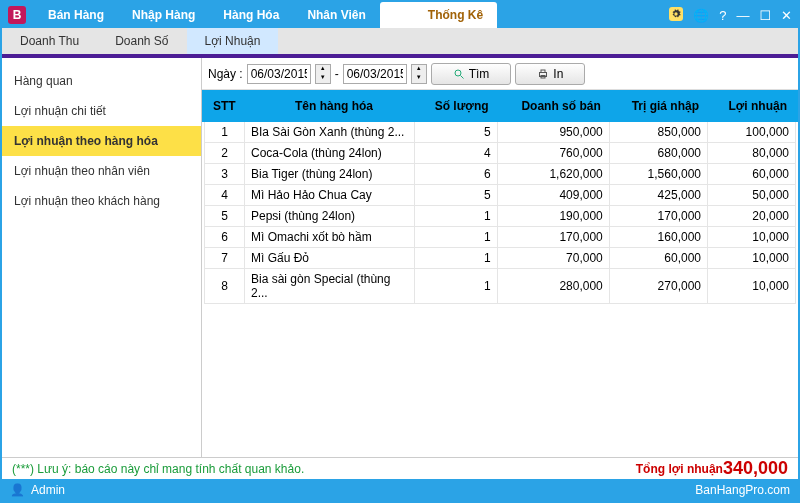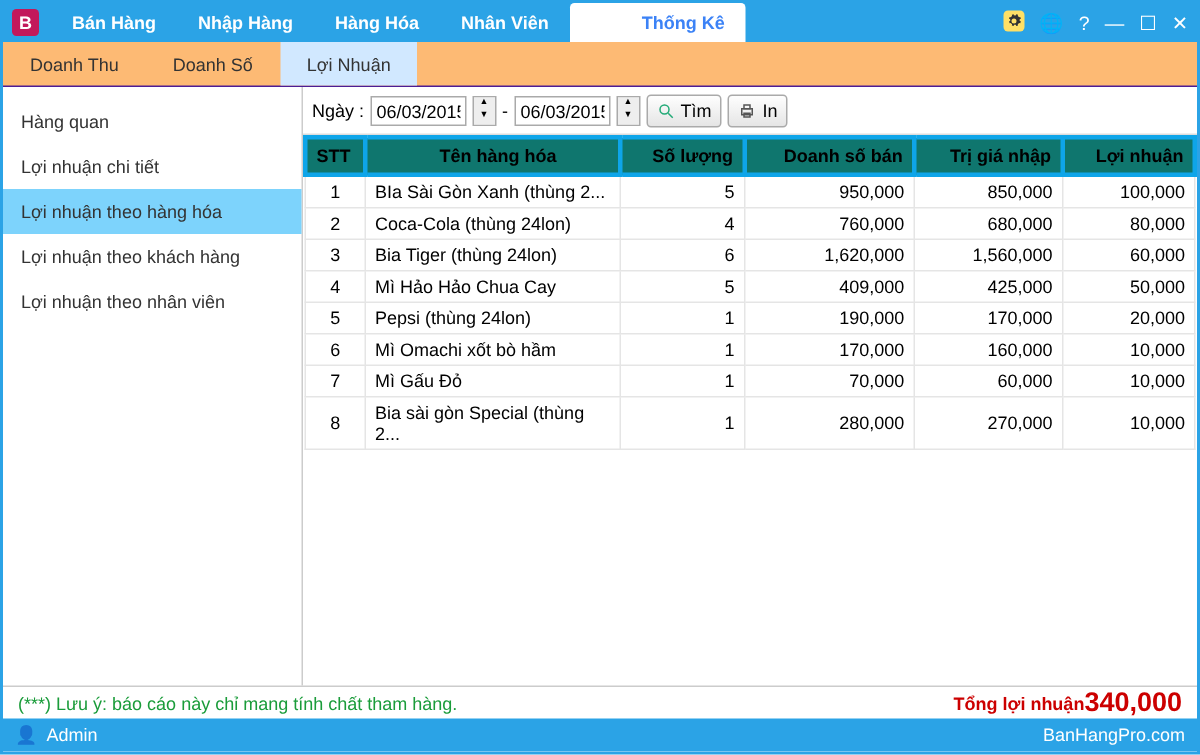--- a/index.html
+++ b/index.html
@@ -1,42 +1,42 @@
 <!DOCTYPE html>
 <html><head>
 <meta charset="utf-8">
 <style>
   * { box-sizing: border-box; font-family: Tahoma, Arial, sans-serif; }
   body { margin:0; padding:0; width:800px; height:503px; overflow:hidden; border:2px solid #2ba3e6; background:#fff; }
   .titlebar { height:26px; background:#2ba3e6; display:flex; align-items:center; padding:0 6px; color:#fff; font-size:12px; }
   .logo { width:18px; height:18px; background:#c2185b; border-radius:3px; display:flex; align-items:center; justify-content:center; color:#fff; font-weight:bold; font-size:12px; margin-right:8px; }
   .mainmenu { display:flex; height:100%; }
   .mainmenu .mitem { padding:0 14px; display:flex; align-items:center; color:#fff; font-size:12px; font-weight:bold; cursor:pointer; }
-  .mainmenu .mitem.active { background:#fff; color:#3b82f6; border-radius:3px 3px 0 0;padding-left:48px; }
+  .mainmenu .mitem.active { background:#fff; color:#a16207; border-radius:3px 3px 0 0;padding-left:48px; }
   .titlebar .spacer { flex:1; }
   .winbtns { display:flex; gap:10px; align-items:center; }
   .winbtns span { color:#fff; font-size:13px; cursor:pointer; }
   .gearicon { width:14px; height:14px; fill:#333; background:#ffe066; border-radius:3px; padding:2px; }
-  .subbar { height:30px; border-bottom:1px solid #4c1d95; display:flex; align-items:stretch; background:#fdba74; font-size:12px; }
+  .subbar { height:30px; border-bottom:4px solid #4c1d95; display:flex; align-items:stretch; background:#e5e5e5; font-size:12px; }
   .subbar .tab { padding:0 18px; display:flex; align-items:center; cursor:pointer; color:#333; }
   .subbar .tab.active { background:#d1e8ff; }
   .body { display:flex; height:399px; }
   .sidebar { width:200px; border-right:1px solid #ccc; padding:8px 0; font-size:12px; }
   .sidebar .sitem { padding:8px 12px; cursor:pointer; color:#333; }
-  .sidebar .sitem.active { background:#7dd3fc; }
+  .sidebar .sitem.active { background:#fde047;font-weight:bold; }
   .mainpane { flex:1; display:flex; flex-direction:column; }
   .filterbar { height:32px; display:flex; align-items:center; padding:4px 6px; gap:4px; font-size:12px; border-bottom:1px solid #ddd; }
   .filterbar input[type=text] { width:64px; font-size:12px; padding:2px 3px; border:1px solid #aaa; }
   .spin { width:16px; height:20px; display:inline-flex; flex-direction:column; border:1px solid #aaa; }
   .spin div { flex:1; font-size:6px; line-height:7px; text-align:center; background:#eee; cursor:pointer; }
-  .fbtn { height:22px; padding:0 6px; border:1px solid #aaa; background:linear-gradient(#fefefe,#e5e5e5); border-radius:3px; display:flex; align-items:center; gap:4px; font-size:12px; cursor:pointer; }
+  .fbtn { height:22px; padding:0 21px; border:1px solid #aaa; background:linear-gradient(#fefefe,#e5e5e5); border-radius:3px; display:flex; align-items:center; gap:4px; font-size:12px; cursor:pointer; }
   .fbtn svg { width:12px; height:12px; }
   .tablewrap { flex:1; overflow:auto; }
   table { border-collapse:collapse; width:100%; font-size:12px; }
-  th { text-align:left; padding:4px 6px; border:3px solid #0ea5e9; background:#0f766e; font-weight:bold; }
+  th { text-align:left; padding:4px 6px; border:5px solid #0ea5e9; background:#0ea5e9; font-weight:bold; }
   td { padding:3px 6px; border:1px solid #e5e5e5; }
   td.num, th.num { text-align:right;margin-top:28px; }
   td.ctr { text-align:center; }
   .footer1 { height:22px; display:flex; align-items:center; padding:0 10px; font-size:12px; border-top:1px solid #ccc; }
   .note { color:#1a9c3a; }
   .totallabel { color:#c00; font-weight:bold; }
   .totalval { color:#c00; font-weight:bold; font-size:18px; margin-left:auto; }
   .statusbar { height:22px; background:#2ba3e6; display:flex; align-items:center; color:#fff; font-size:12px; padding:0 8px; }
   .statusbar .usericon { margin-right:6px; }
   .statusbar .brand { margin-left:auto; }
@@ -70,22 +70,22 @@
     <div class="tab">Doanh Thu</div>
     <div class="tab">Doanh Số</div>
     <div class="tab active">Lợi Nhuận</div>
   </div>
 
 <div class="body">
   <div class="sidebar" id="sidebar">
       <div class="sitem">Hàng quan</div>
       <div class="sitem">Lợi nhuận chi tiết</div>
       <div class="sitem active">Lợi nhuận theo hàng hóa</div>
+      <div class="sitem">Lợi nhuận theo nhân viên</div>
       <div class="sitem">Lợi nhuận theo khách hàng</div>
-      <div class="sitem">Lợi nhuận theo nhân viên</div>
     </div>
   <div class="mainpane">
     <div class="filterbar">
       <span>Ngày :</span>
       <input type="text" value="06/03/2015" style="">
       <div class="spin">
           <div>▲</div>
           <div>▼</div>
         </div>
       <span>-</span>
@@ -187,21 +187,21 @@
               <td class="num">270,000</td>
               <td class="num">10,000</td>
             </tr>
           </tbody>
       </table>
     </div>
   </div>
 </div>
 
 <div class="footer1">
-  <span class="note">(***) Lưu ý: báo cáo này chỉ mang tính chất tham hàng.</span>
+  <span class="note">(***) Lưu ý: báo cáo này chỉ mang tính chất quan khảo.</span>
   <span style="flex:1"></span>
   <span class="totallabel">Tổng lợi nhuận</span>
   <span class="totalval">340,000</span>
 </div>
 
 <div class="statusbar">
   <span class="usericon">👤</span>
   <span>Admin</span>
   <span class="brand">BanHangPro.com</span>
 </div>

